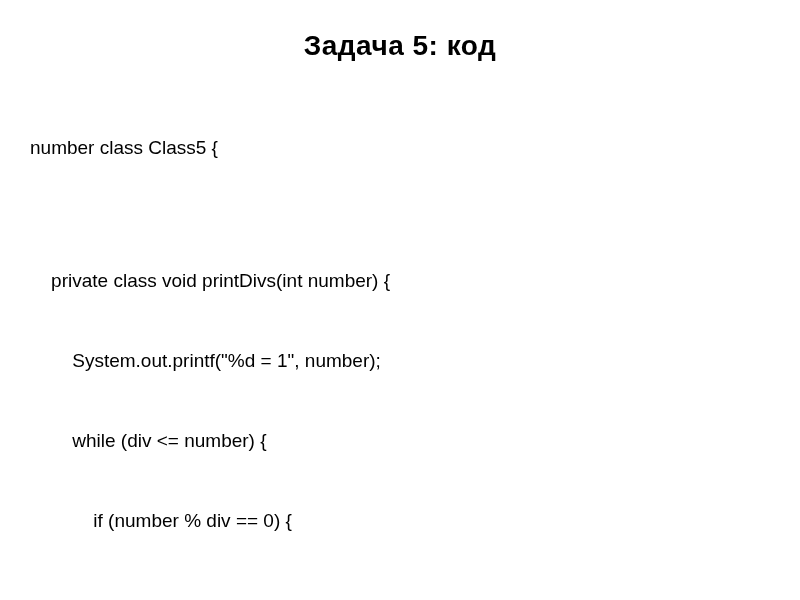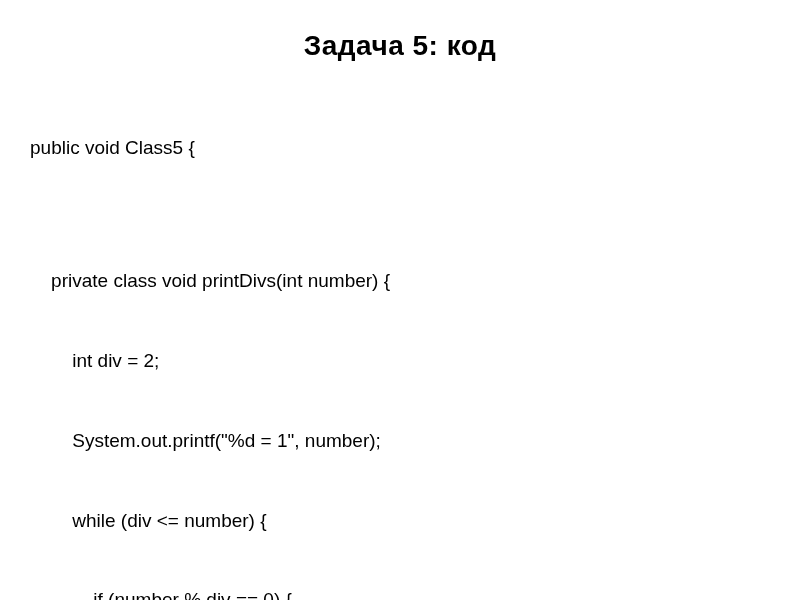--- a/index.html
+++ b/index.html
@@ -36,24 +36,23 @@
     .code-line {
       display: block;
     }
   </style>
 </head>
 <body>
 
 <div class="slide">
   <h1 class="title">Задача 5: код</h1>
   <div class="code">
-    <span class="code-line">public void Class5 {</span>
+    <span class="code-line">number class Class5 {</span>
     <span class="code-line"></span>
     <span class="code-line">    private class void printDivs(int number) {</span>
-    <span class="code-line">        int div = 2;</span>
     <span class="code-line">        System.out.printf("%d = 1", number);</span>
     <span class="code-line">        while (div &lt;= number) {</span>
     <span class="code-line">            if (number % div == 0) {</span>
     
     
     
     
     
     
     

